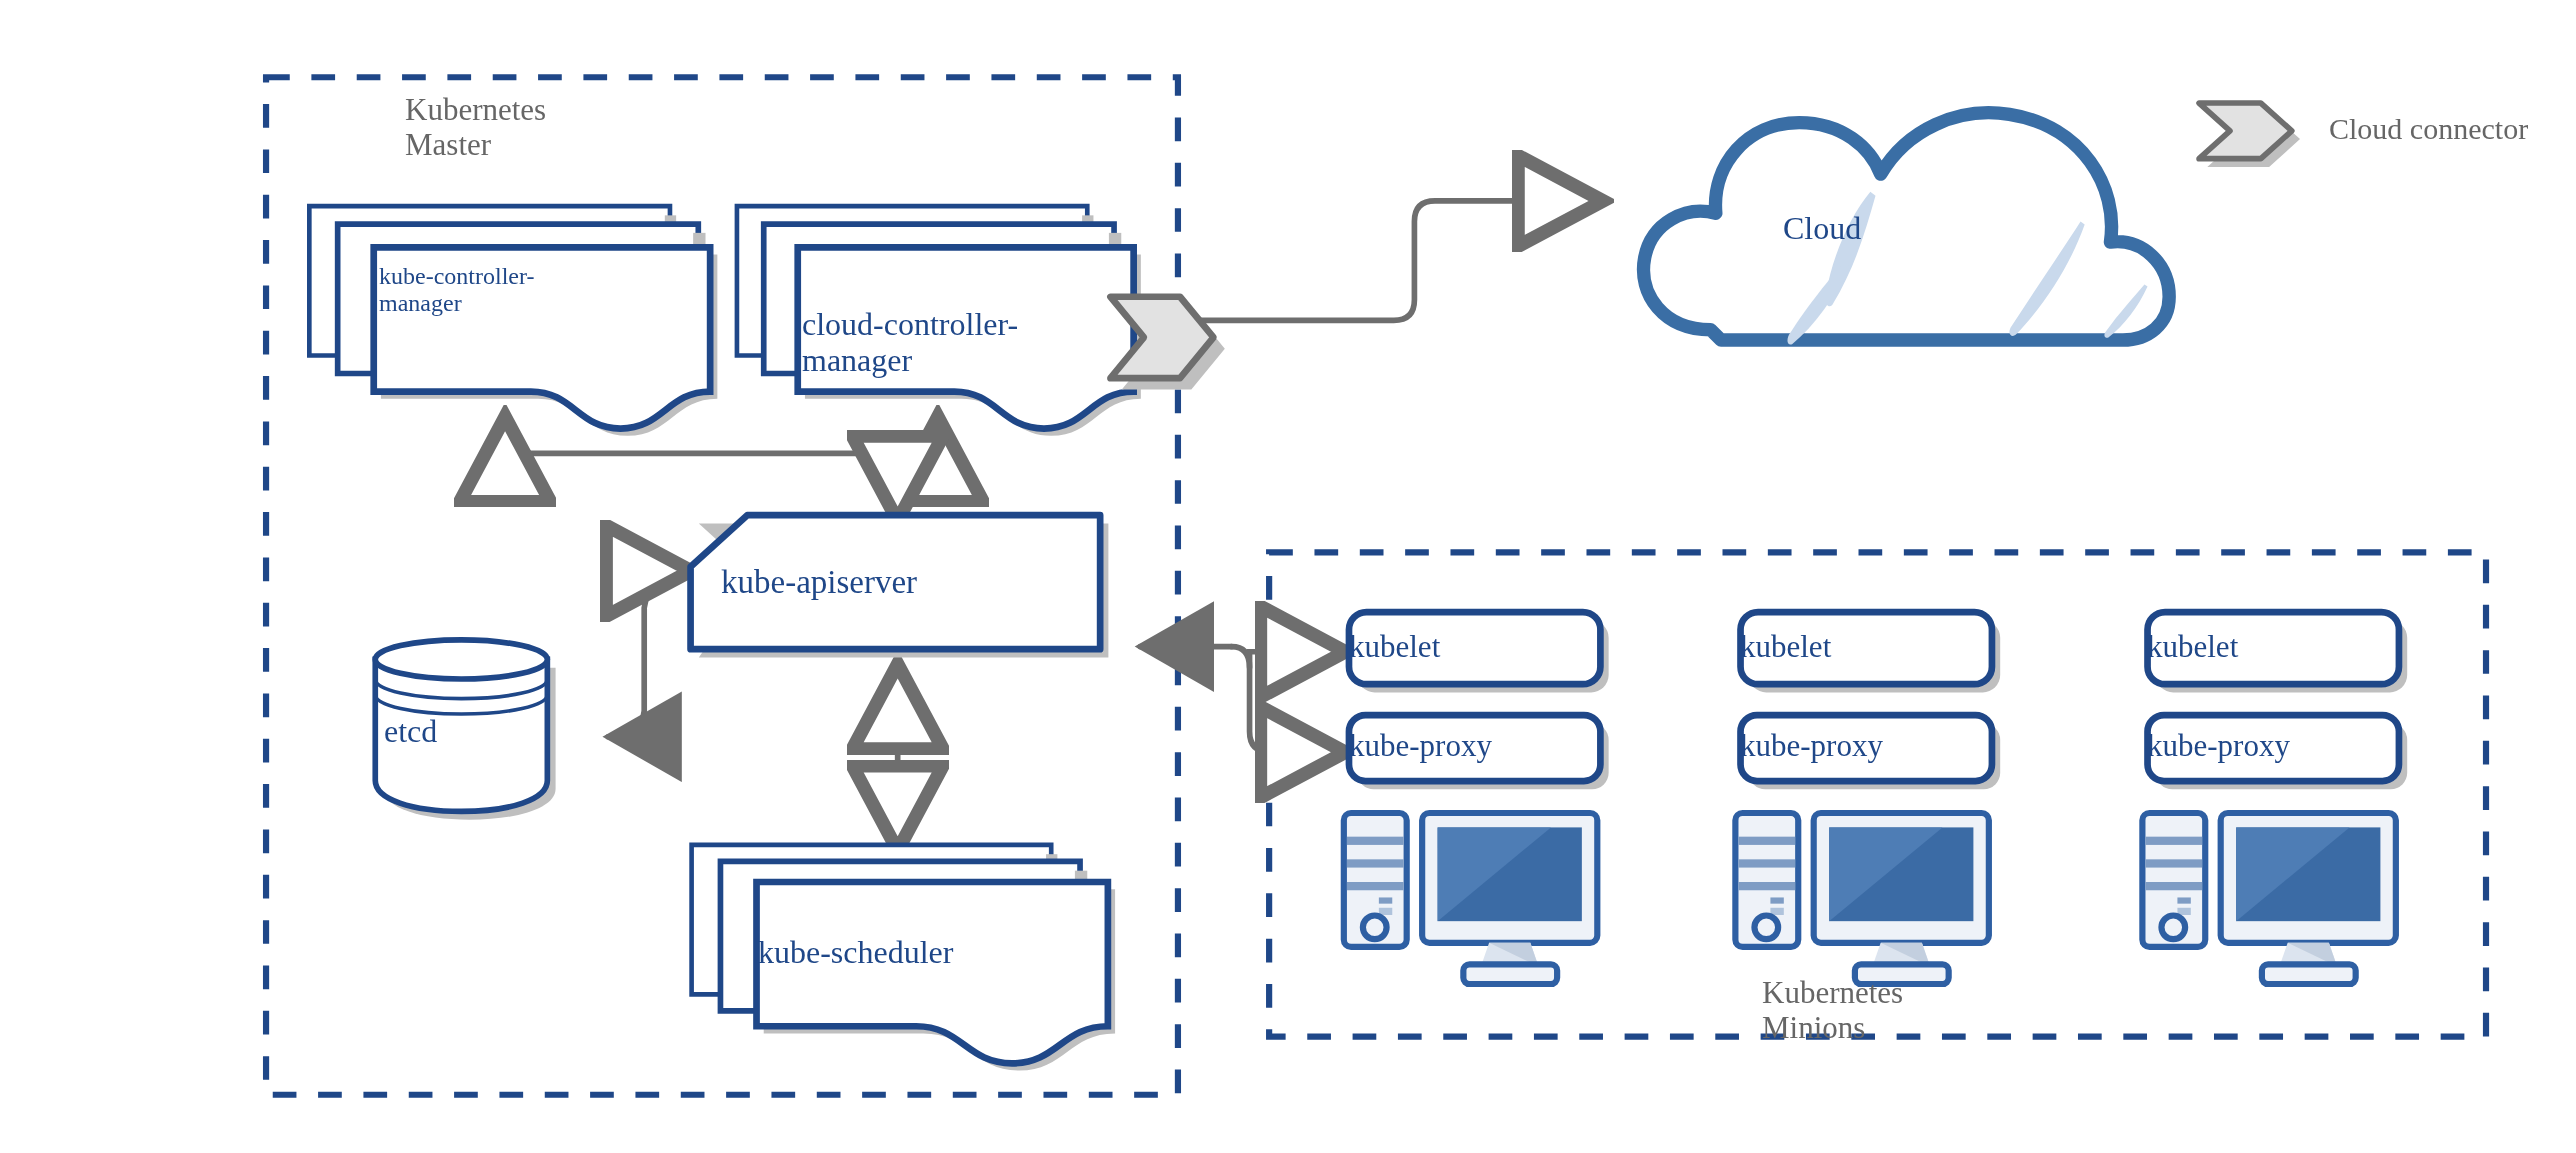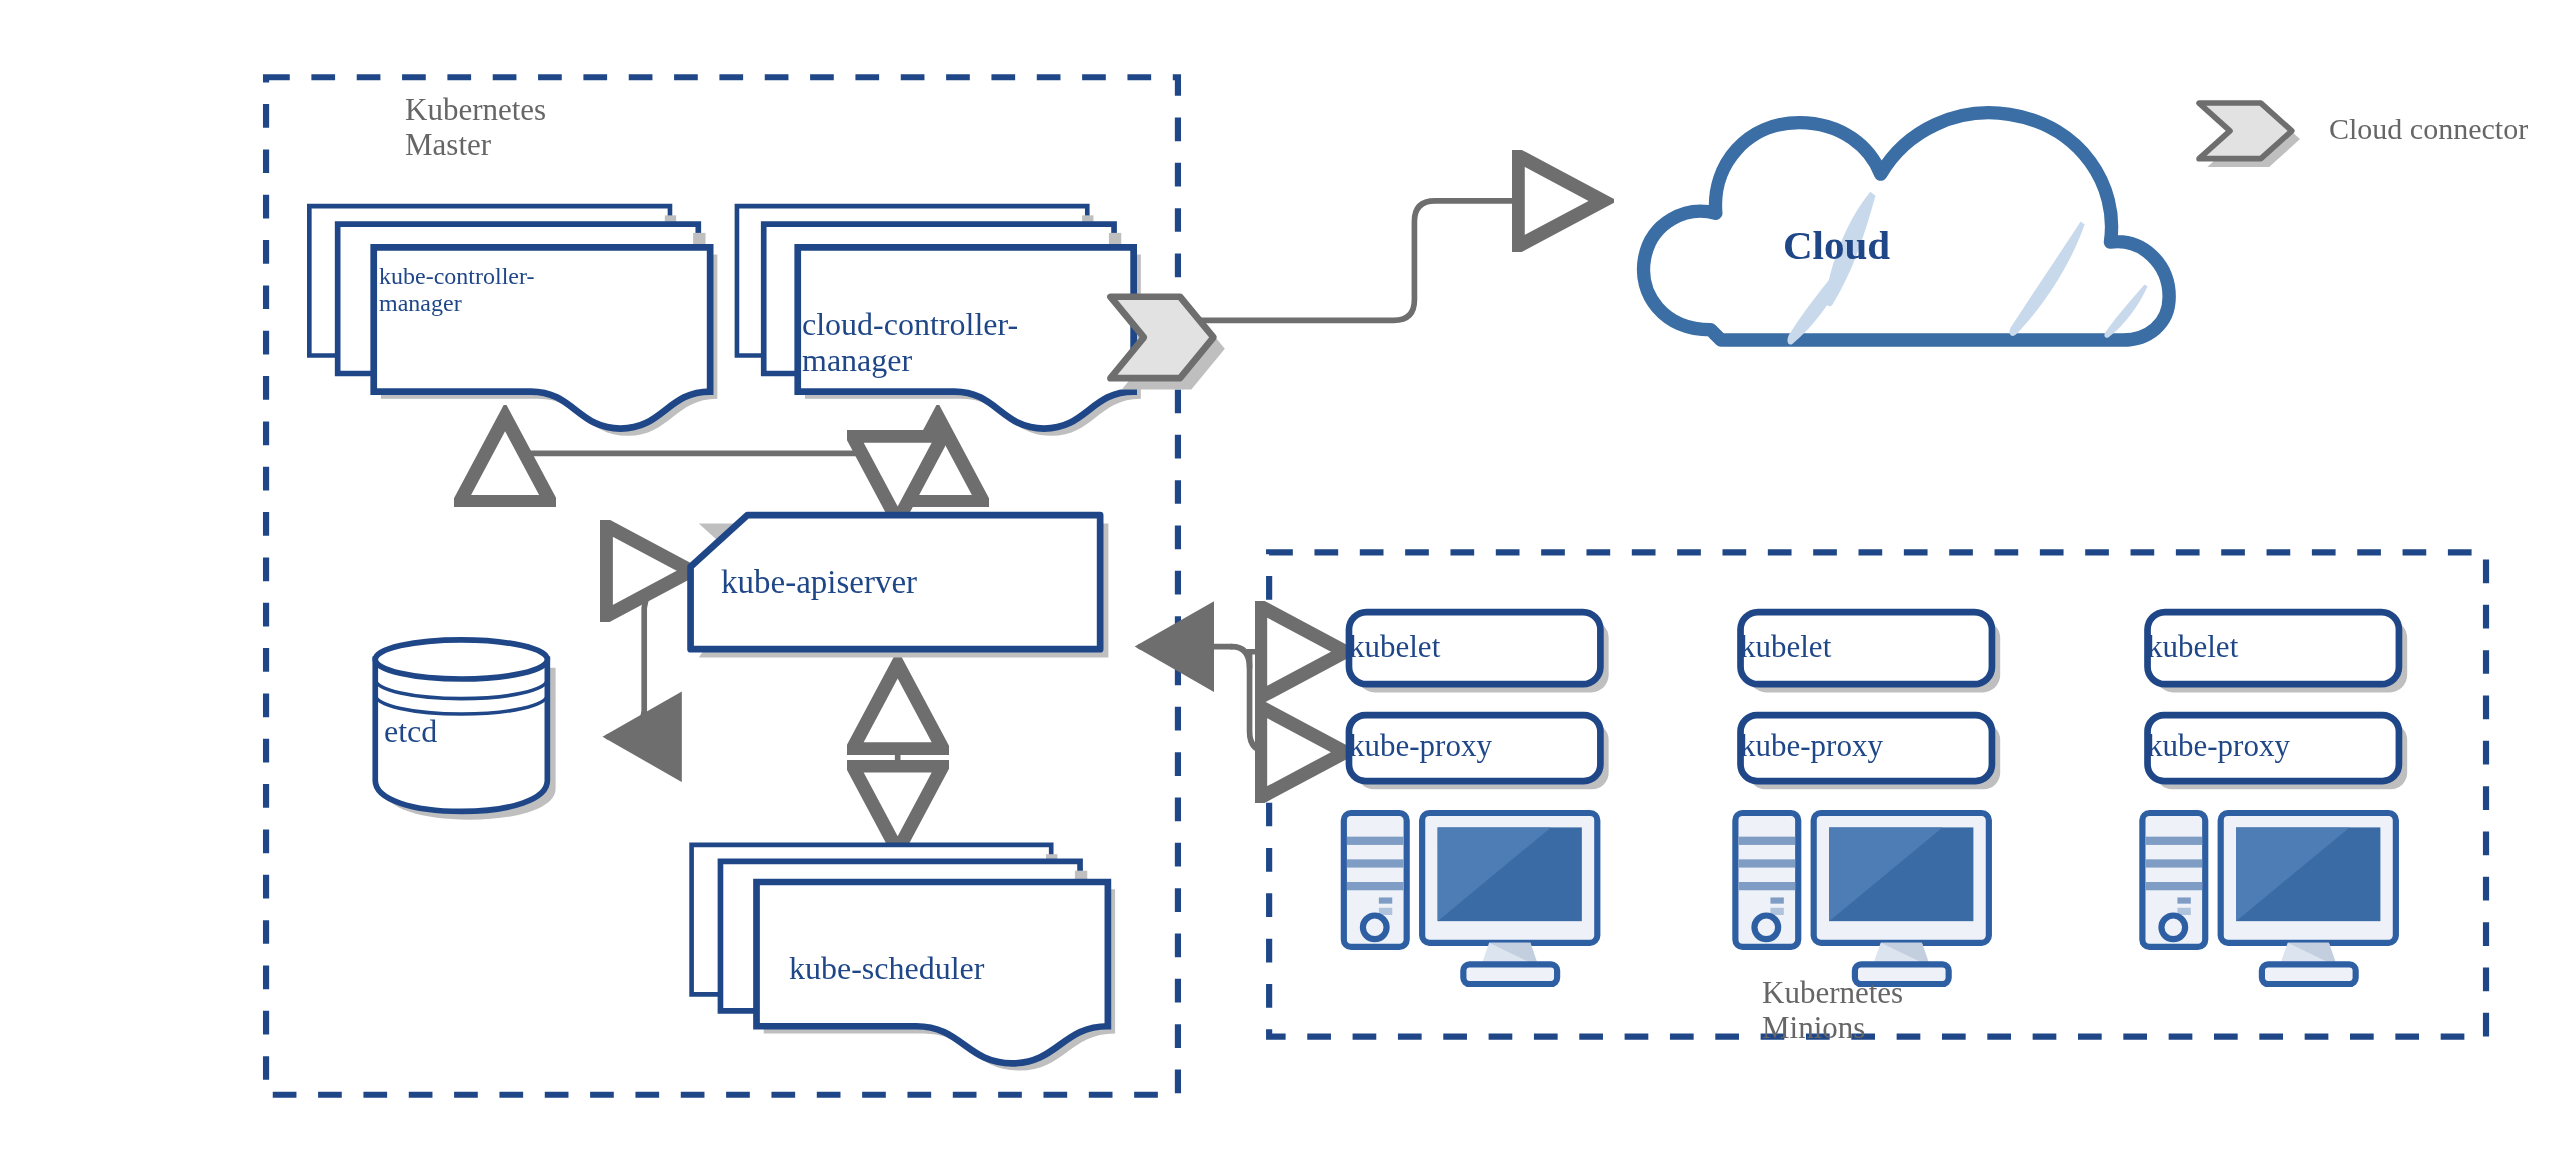--- a/index.html
+++ b/index.html
@@ -247,29 +247,29 @@
 
 <div class="lbl lbl-gray" style="left:405px;top:93px;width:258px;font-size:31px;">Kubernetes
 Master</div>
 
 <div class="lbl lbl-blue" style="left:379px;top:263px;width:330px;font-size:24px;">kube-controller-
 manager</div>
 
 <div class="lbl lbl-blue" style="left:802px;top:263px;width:330px;font-size:32px;margin-top:44px;">cloud-controller-
 manager</div>
 
-<div class="lbl lbl-blue" style="left:1783px;top:223px;width:227px;font-size:41px;font-weight:bold;">Cloud</div>
+<div class="lbl lbl-blue" style="left:1783px;top:211px;width:227px;font-size:32px;">Cloud</div>
 
 <div class="lbl lbl-gray" style="left:2329px;top:112px;width:319px;font-size:30px;text-align:left;">Cloud connector</div>
 
 <div class="lbl lbl-blue" style="left:721px;top:564px;width:350px;font-size:33px;">kube-apiserver</div>
 
 <div class="lbl lbl-blue" style="left:384px;top:714px;width:155px;font-size:32px;">etcd</div>
 
-<div class="lbl lbl-blue" style="left:789px;top:935px;width:319px;font-size:32px;margin-top:16px;">kube-scheduler</div>
+<div class="lbl lbl-blue" style="left:758px;top:935px;width:319px;font-size:32px;">kube-scheduler</div>
 
 <div class="lbl lbl-blue" style="left:1349px;top:630px;width:251px;font-size:31px;">kubelet</div>
 <div class="lbl lbl-blue" style="left:1349px;top:729px;width:251px;font-size:31px;">kube-proxy</div>
 
 <div class="lbl lbl-blue" style="left:1740px;top:630px;width:251px;font-size:31px;">kubelet</div>
 <div class="lbl lbl-blue" style="left:1740px;top:729px;width:251px;font-size:31px;">kube-proxy</div>
 
 <div class="lbl lbl-blue" style="left:2147px;top:630px;width:251px;font-size:31px;">kubelet</div>
 <div class="lbl lbl-blue" style="left:2147px;top:729px;width:251px;font-size:31px;">kube-proxy</div>
 

